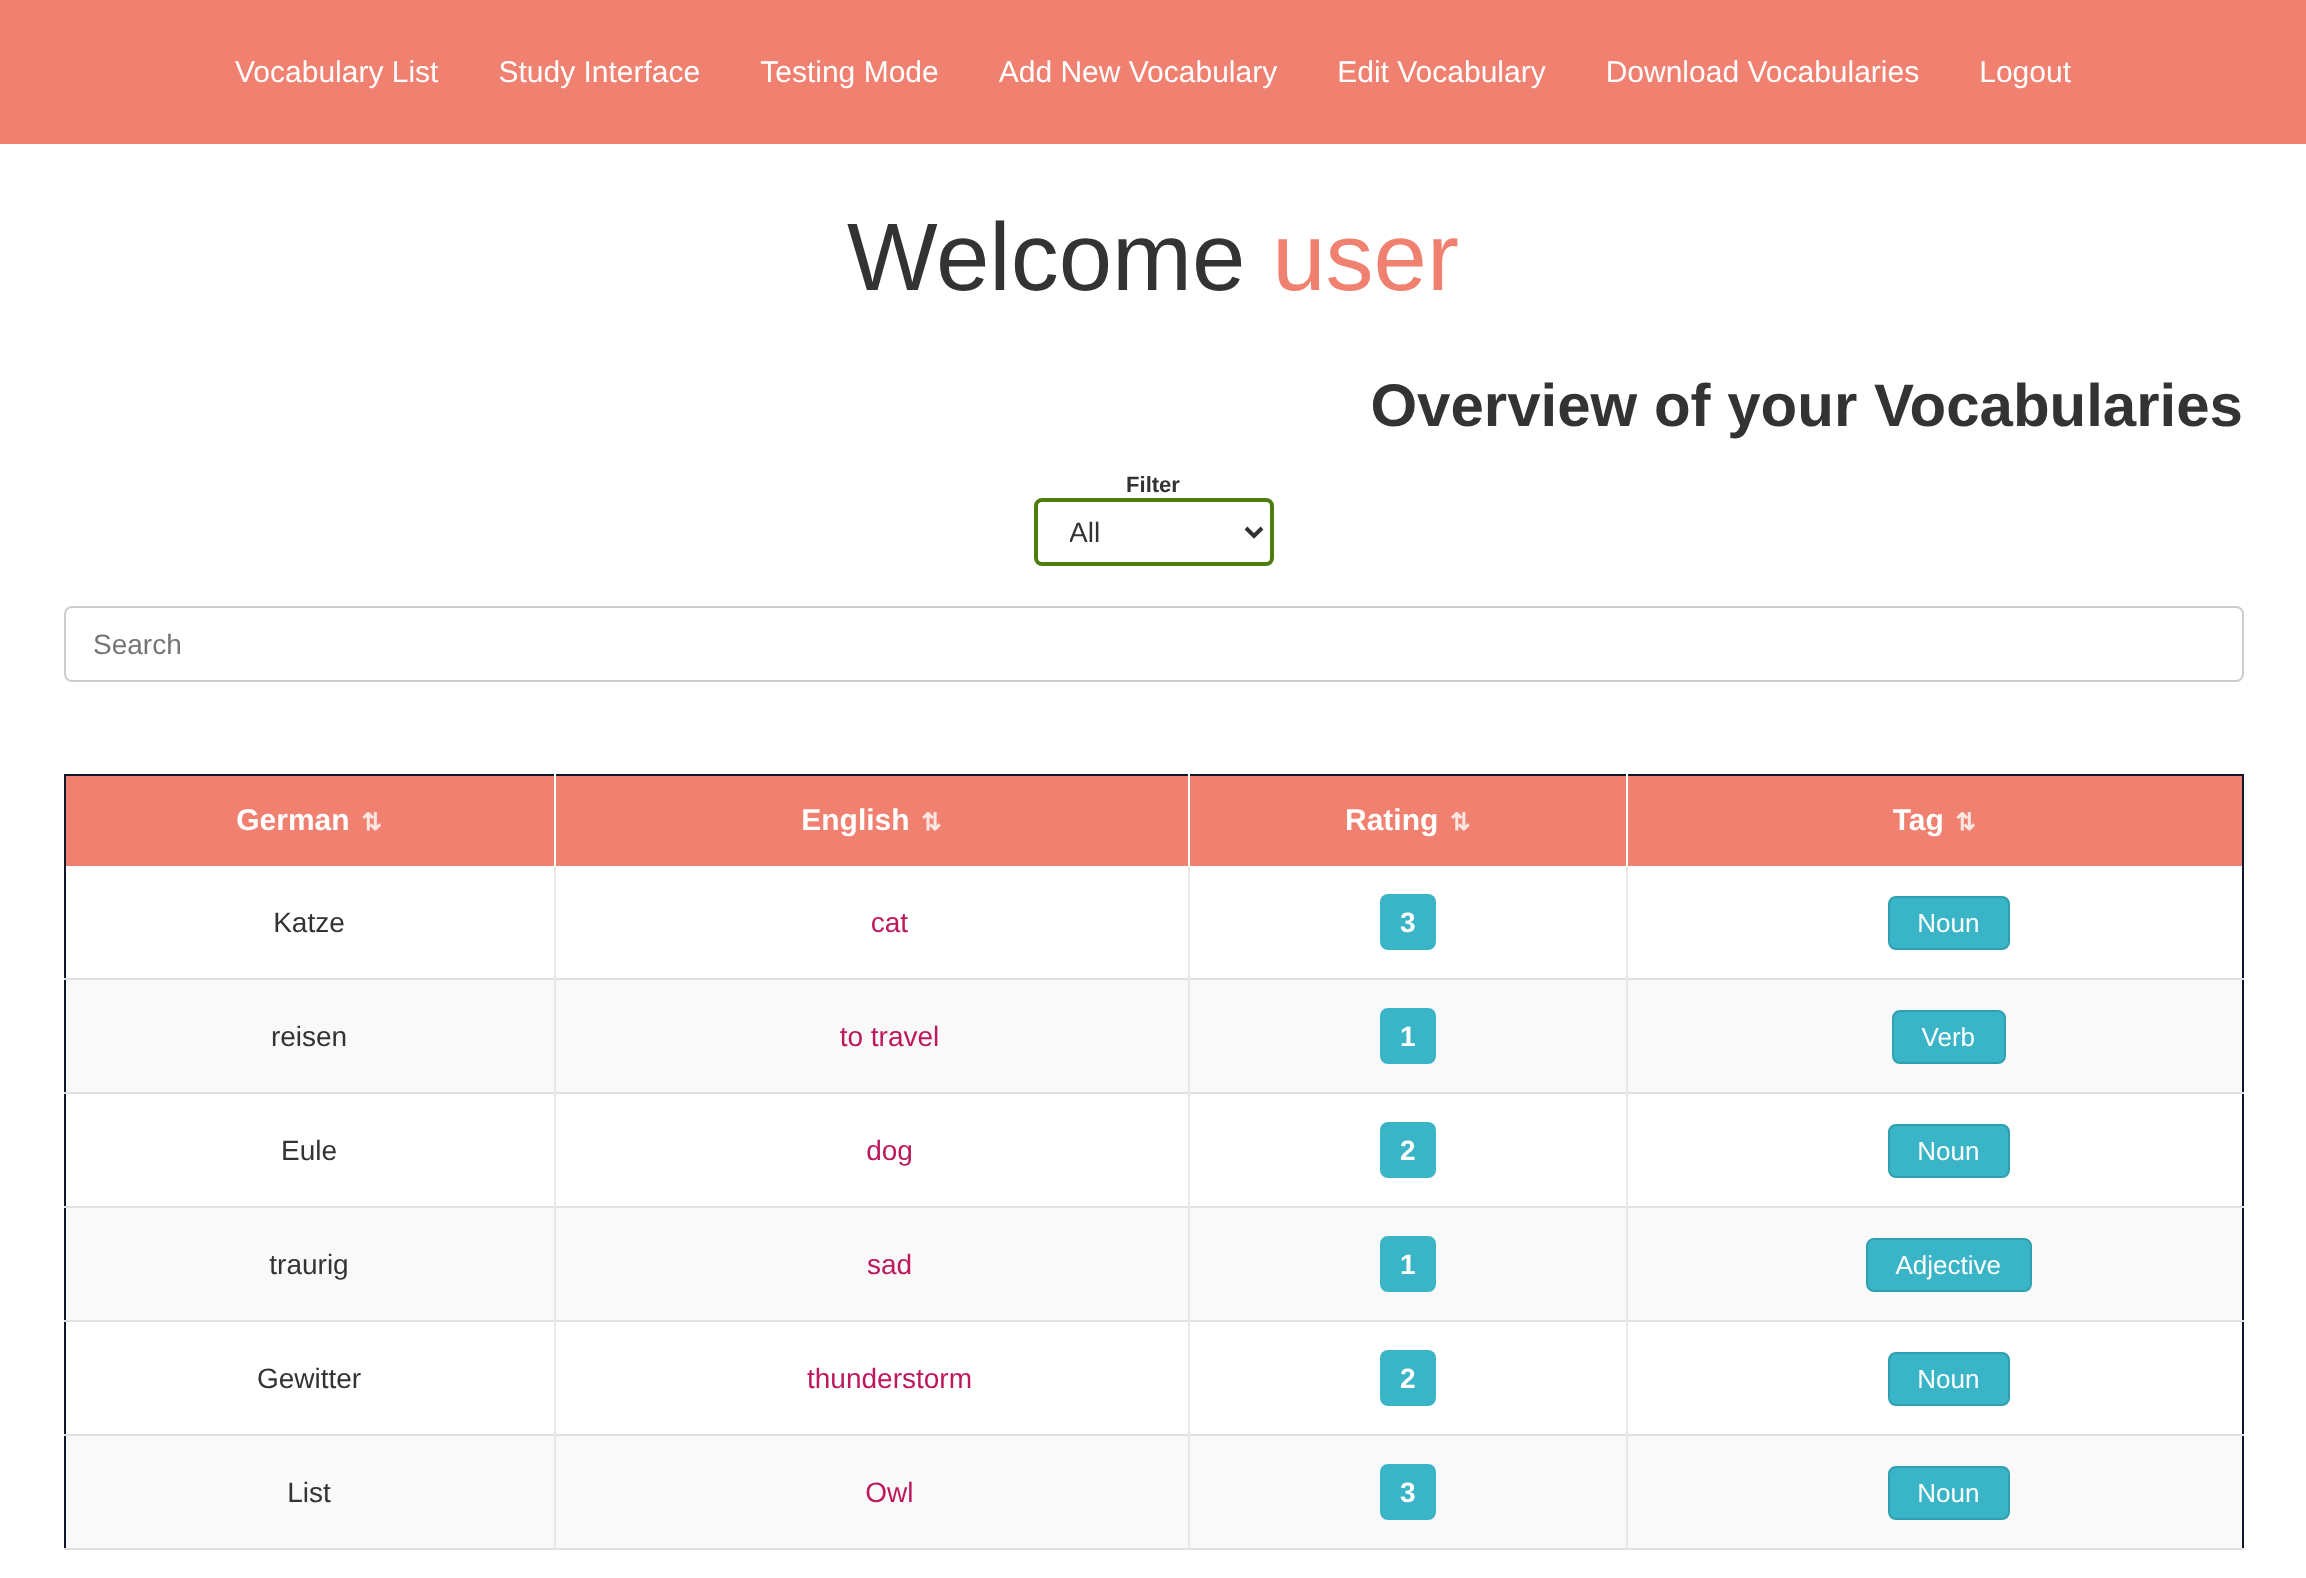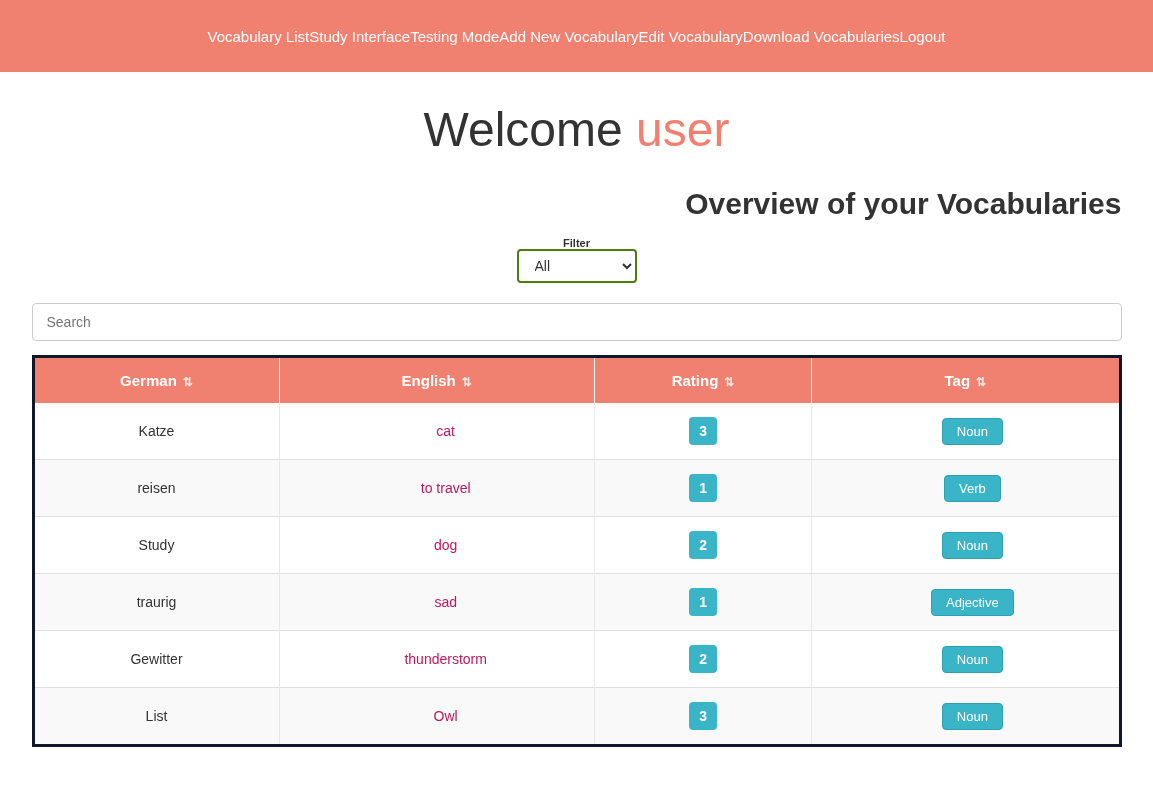--- a/index.html
+++ b/index.html
@@ -5,20 +5,21 @@
     * { box-sizing: border-box; margin: 0; padding: 0; }
     body { font-family: -apple-system, BlinkMacSystemFont, 'Segoe UI', Arial, sans-serif; background: #fff; color: #333; }
 
     
     nav {
       background: #f08070;
       padding: 0 20px;
       display: flex;
       align-items: center;
       justify-content: center;
+      gap: 30px;
       height: 72px;
     }
     nav a {
       color: #fff;
       text-decoration: none;
       font-size: 15px;
       white-space: nowrap;
     }
 
     
@@ -77,21 +78,22 @@
       font-size: 14px;
       margin-bottom: 14px;
       color: #999;
       outline: none;
     }
 
     
     table {
       width: 100%;
       border-collapse: collapse;
-      border: 3px solid #0f172a;
+      border: 1px solid #0f172a;
+      margin-top: 32px;
     }
     thead tr {
       background: #f08070;
     }
     thead th {
       color: #fff;
       font-weight: 700;
       font-size: 15px;
       padding: 14px 10px;
       text-align: center;
@@ -192,21 +194,21 @@
           <td><span class="rating-badge">3</span></td>
           <td><span class="tag-badge">Noun</span></td>
         </tr>
         <tr>
           <td>reisen</td>
           <td class="english-text">to travel</td>
           <td><span class="rating-badge">1</span></td>
           <td><span class="tag-badge">Verb</span></td>
         </tr>
         <tr>
-          <td>Study</td>
+          <td>Eule</td>
           <td class="english-text">dog</td>
           <td><span class="rating-badge">2</span></td>
           <td><span class="tag-badge">Noun</span></td>
         </tr>
         <tr>
           <td>traurig</td>
           <td class="english-text">sad</td>
           <td><span class="rating-badge">1</span></td>
           <td><span class="tag-badge">Adjective</span></td>
         </tr>

